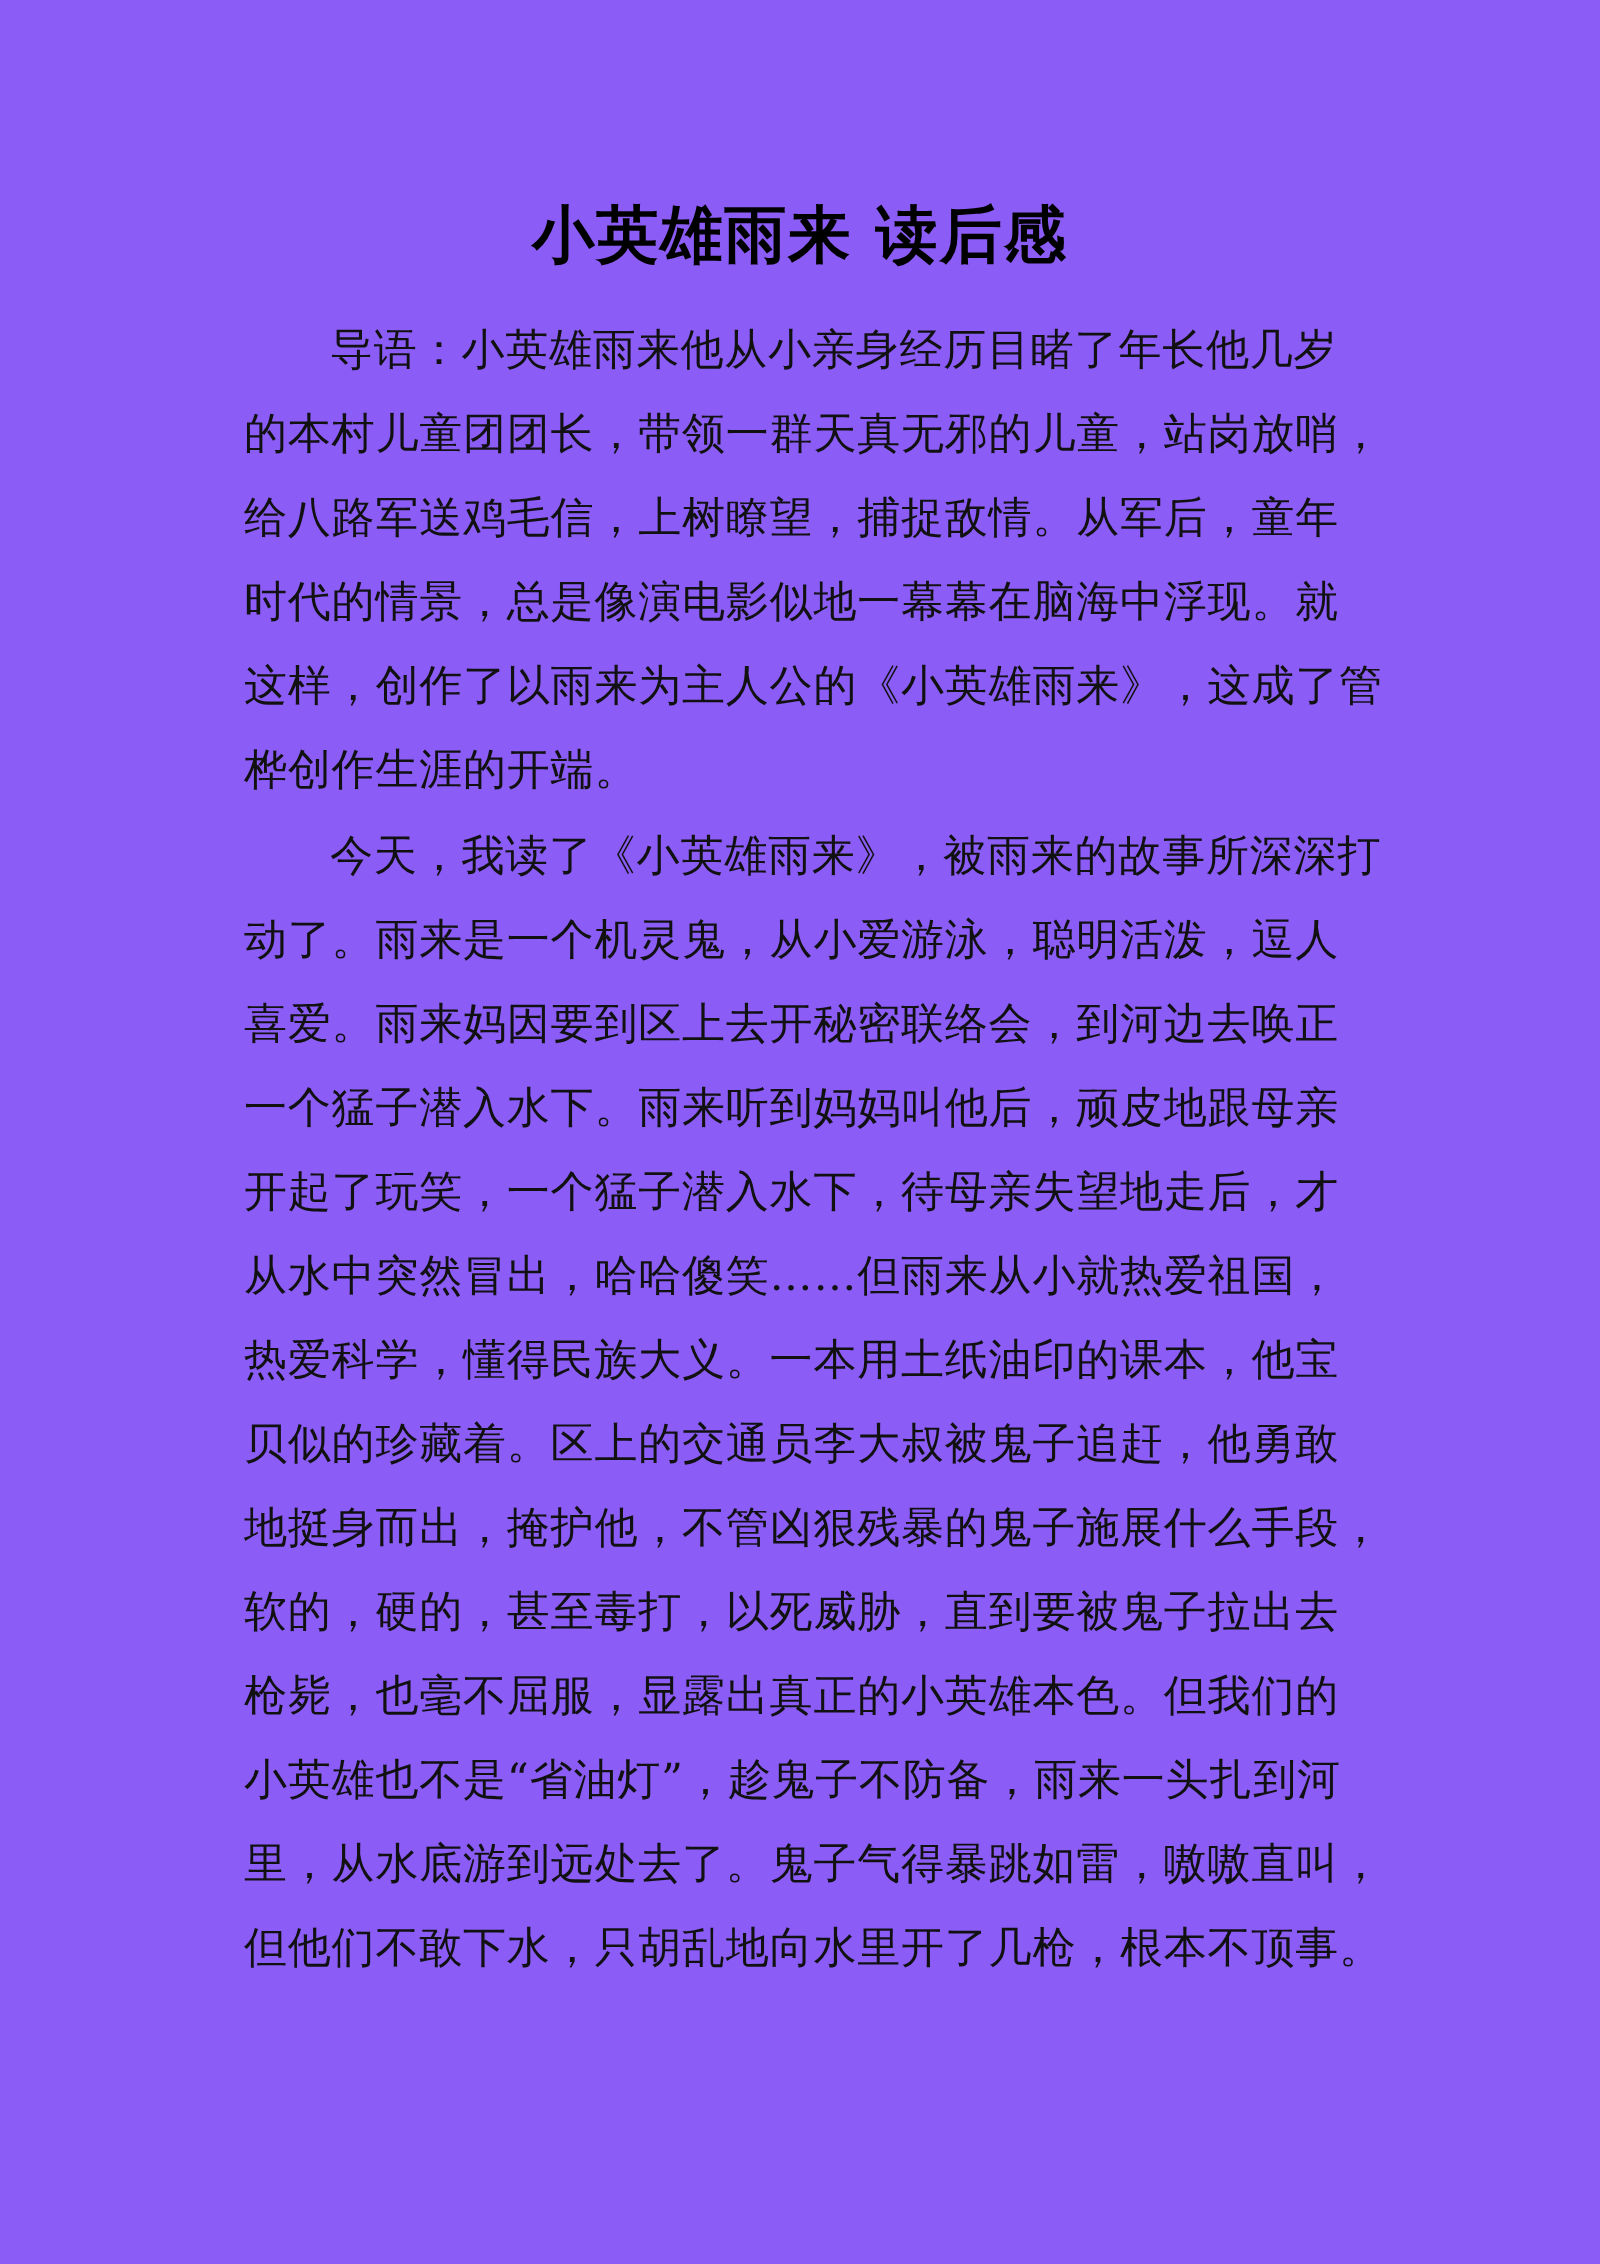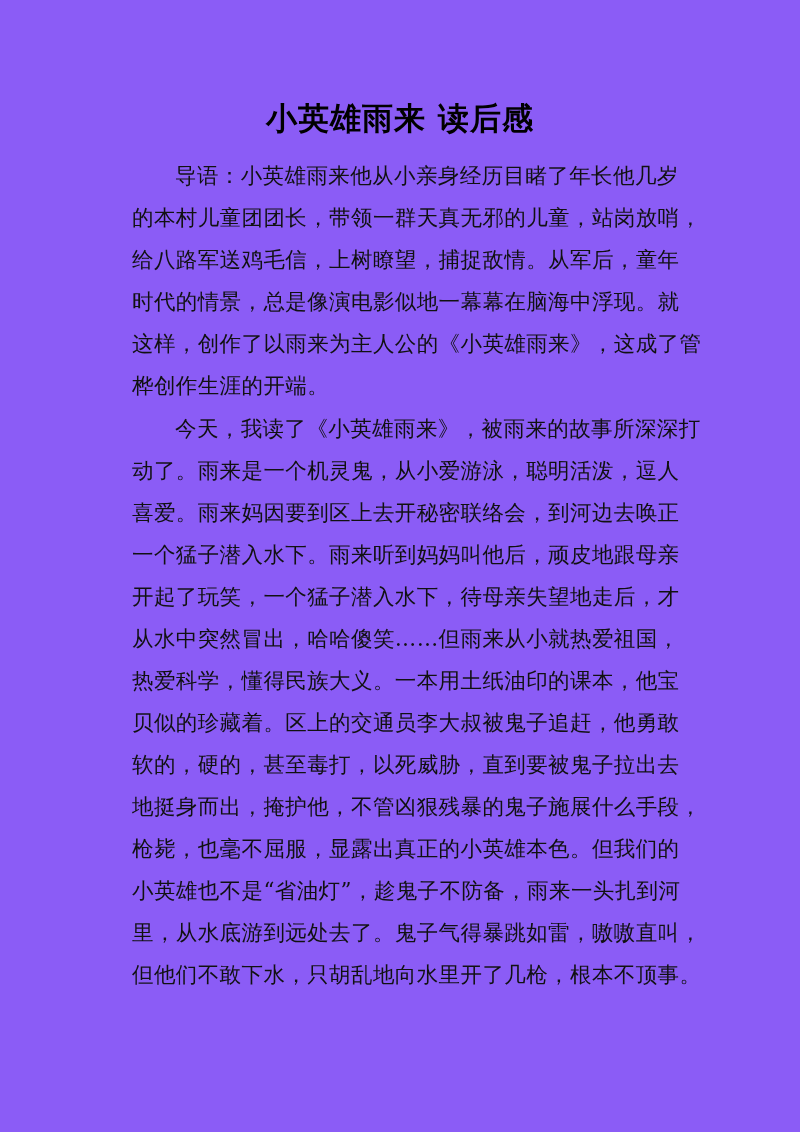--- a/index.html
+++ b/index.html
@@ -31,21 +31,21 @@
       text-align: center;
       font-family: "DejaVu Sans", "Liberation Sans", sans-serif;
       font-size: 31px;
       font-weight: bold;
       letter-spacing: 1px;
       line-height: 40px;
       color: #000000;
     }
     .body-text {
       position: absolute;
-      left: 132px;
+      left: 122px;
       top: 155px;
       width: 562px;
     }
     .line {
       display: block;
       height: 42px;
       line-height: 42px;
       font-size: 21.5px;
       white-space: nowrap;
       letter-spacing: 0.4px;
@@ -81,22 +81,22 @@
 
     <div class="para">
       <span class="line indent">今天，我读了《小英雄雨来》，被雨来的故事所深深打</span>
       <span class="line">动了。雨来是一个机灵鬼，从小爱游泳，聪明活泼，逗人</span>
       <span class="line">喜爱。雨来妈因要到区上去开秘密联络会，到河边去唤正</span>
       <span class="line">一个猛子潜入水下。雨来听到妈妈叫他后，顽皮地跟母亲</span>
       <span class="line">开起了玩笑，一个猛子潜入水下，待母亲失望地走后，才</span>
       <span class="line">从水中突然冒出，哈哈傻笑……但雨来从小就热爱祖国，</span>
       <span class="line">热爱科学，懂得民族大义。一本用土纸油印的课本，他宝</span>
       <span class="line">贝似的珍藏着。区上的交通员李大叔被鬼子追赶，他勇敢</span>
+      <span class="line">地挺身而出，掩护他，不管凶狠残暴的鬼子施展什么手段，</span>
       <span class="line">软的，硬的，甚至毒打，以死威胁，直到要被鬼子拉出去</span>
-      <span class="line">地挺身而出，掩护他，不管凶狠残暴的鬼子施展什么手段，</span>
       <span class="line">枪毙，也毫不屈服，显露出真正的小英雄本色。但我们的</span>
       <span class="line">小英雄也不是“省油灯”，趁鬼子不防备，雨来一头扎到河</span>
       <span class="line">里，从水底游到远处去了。鬼子气得暴跳如雷，嗷嗷直叫，</span>
       <span class="line">但他们不敢下水，只胡乱地向水里开了几枪，根本不顶事。</span>
     </div>
 
   </div>
 </div>
 
 </body></html>

